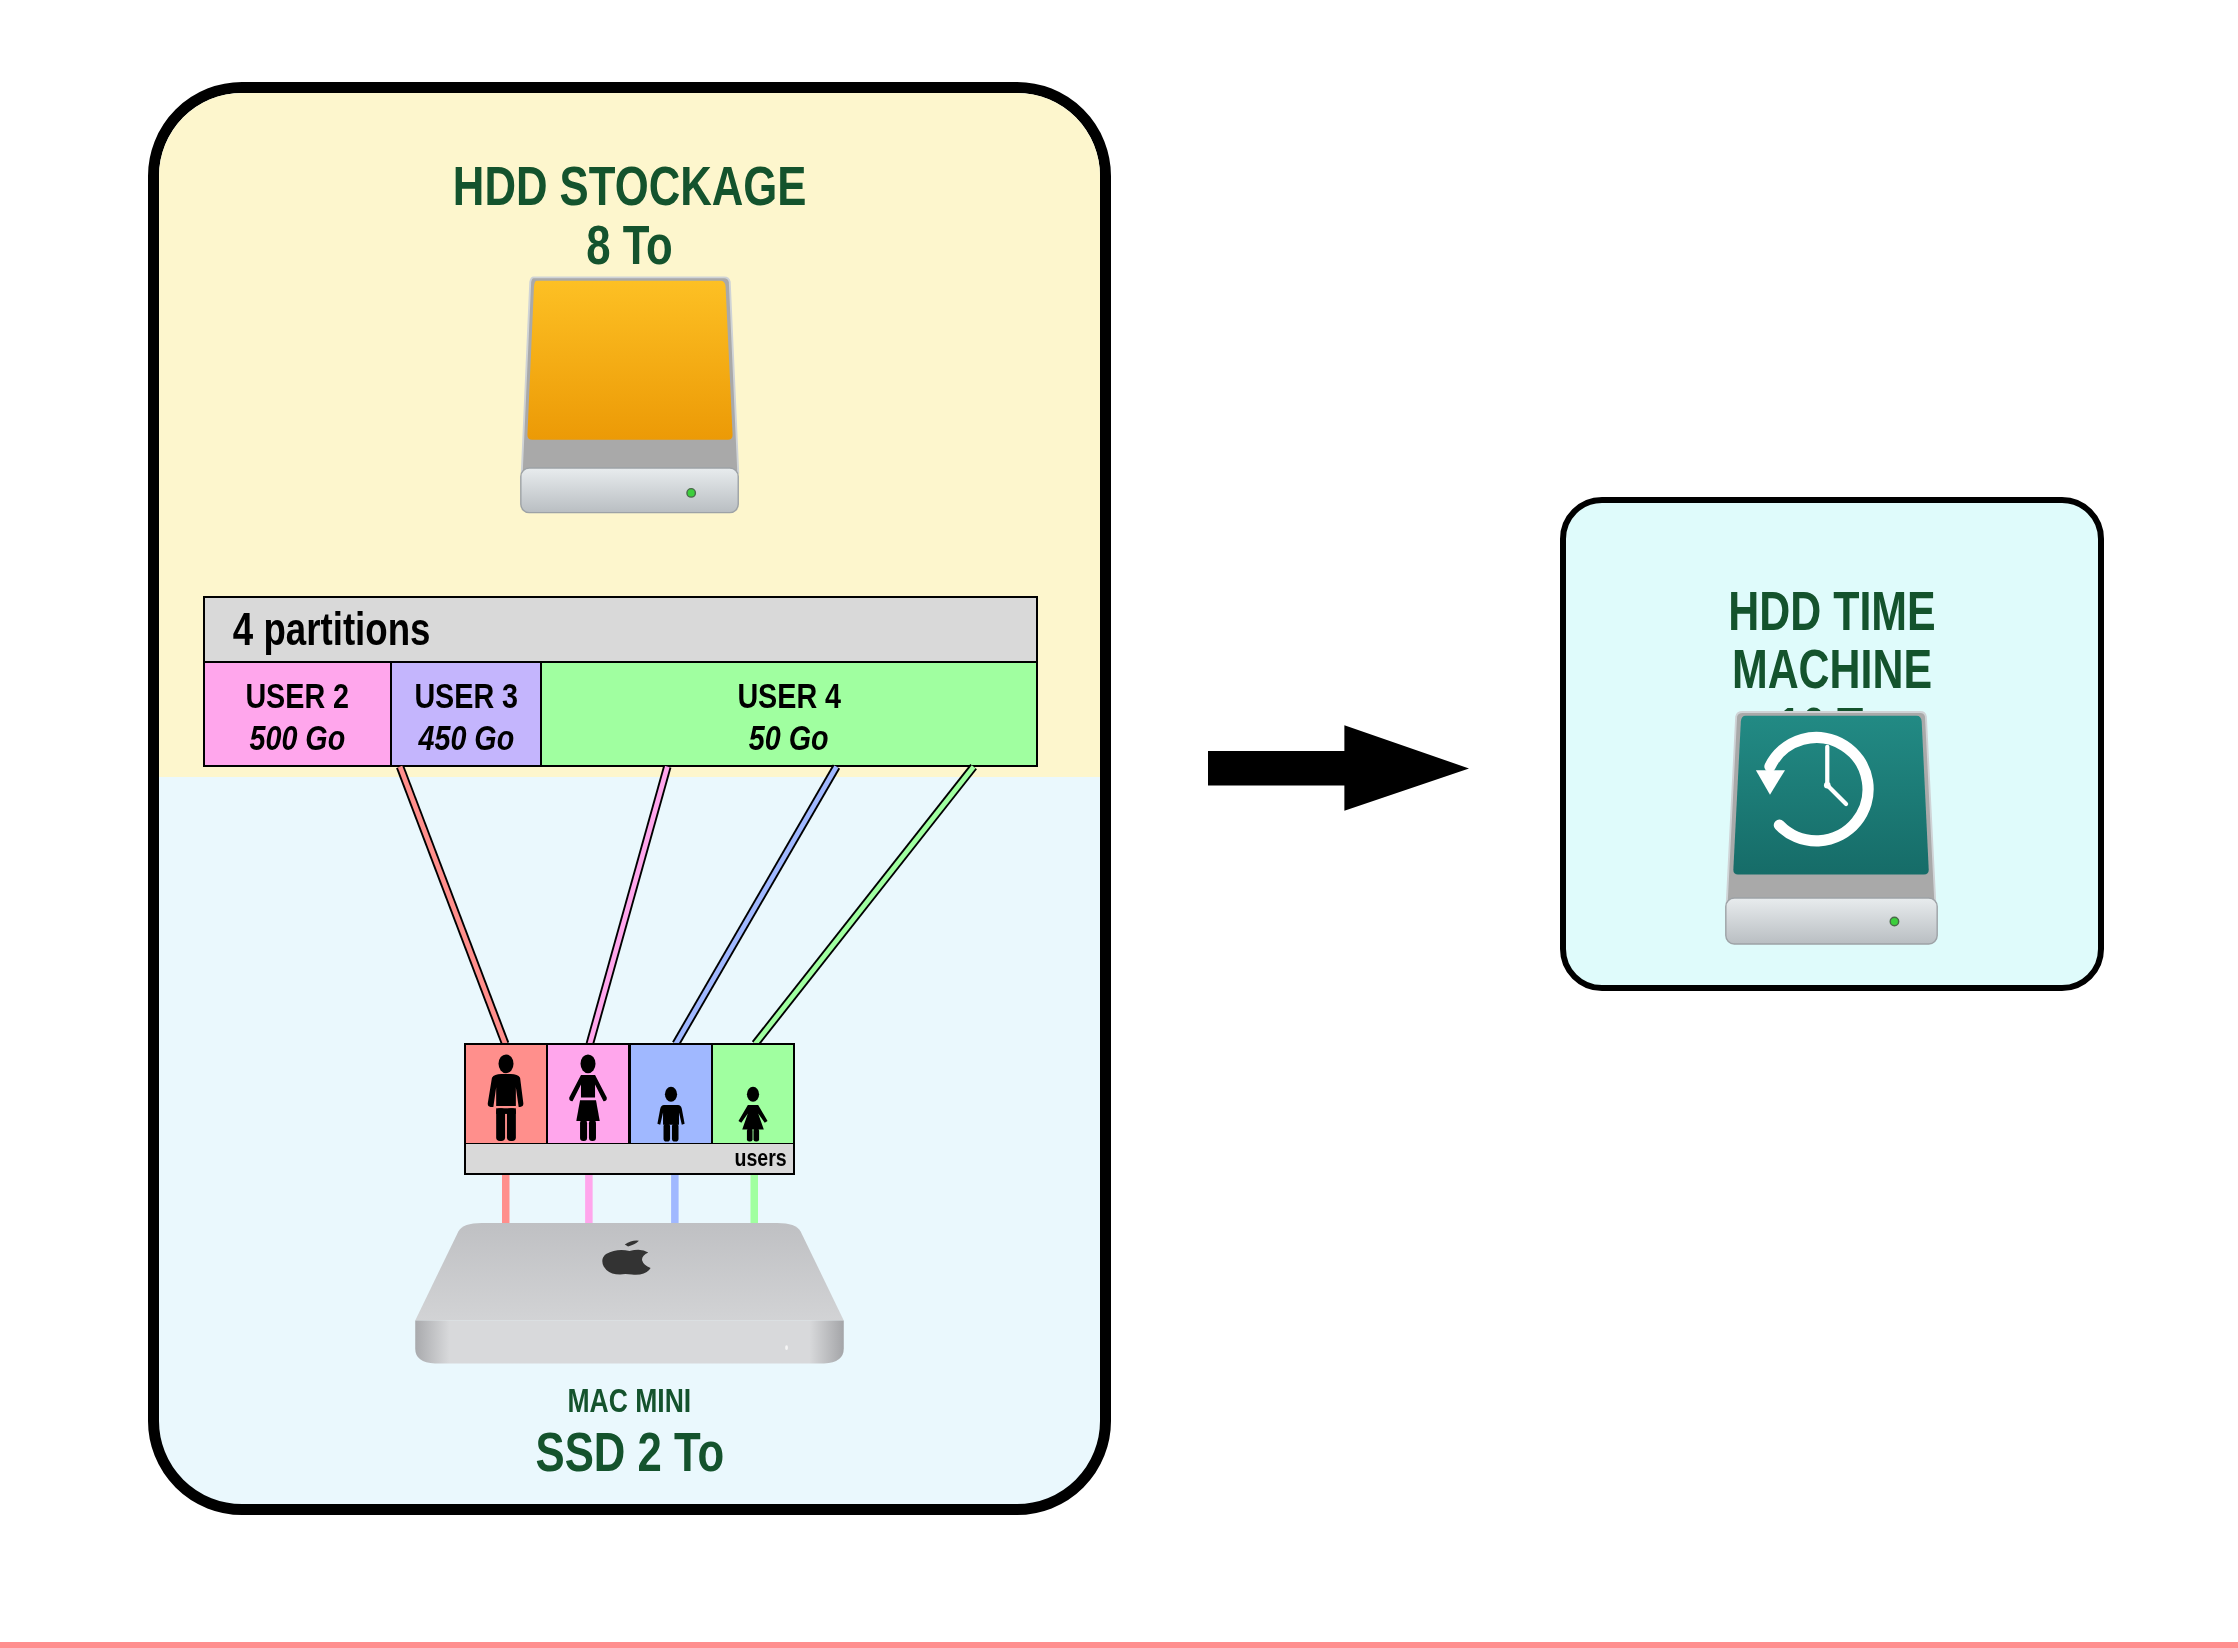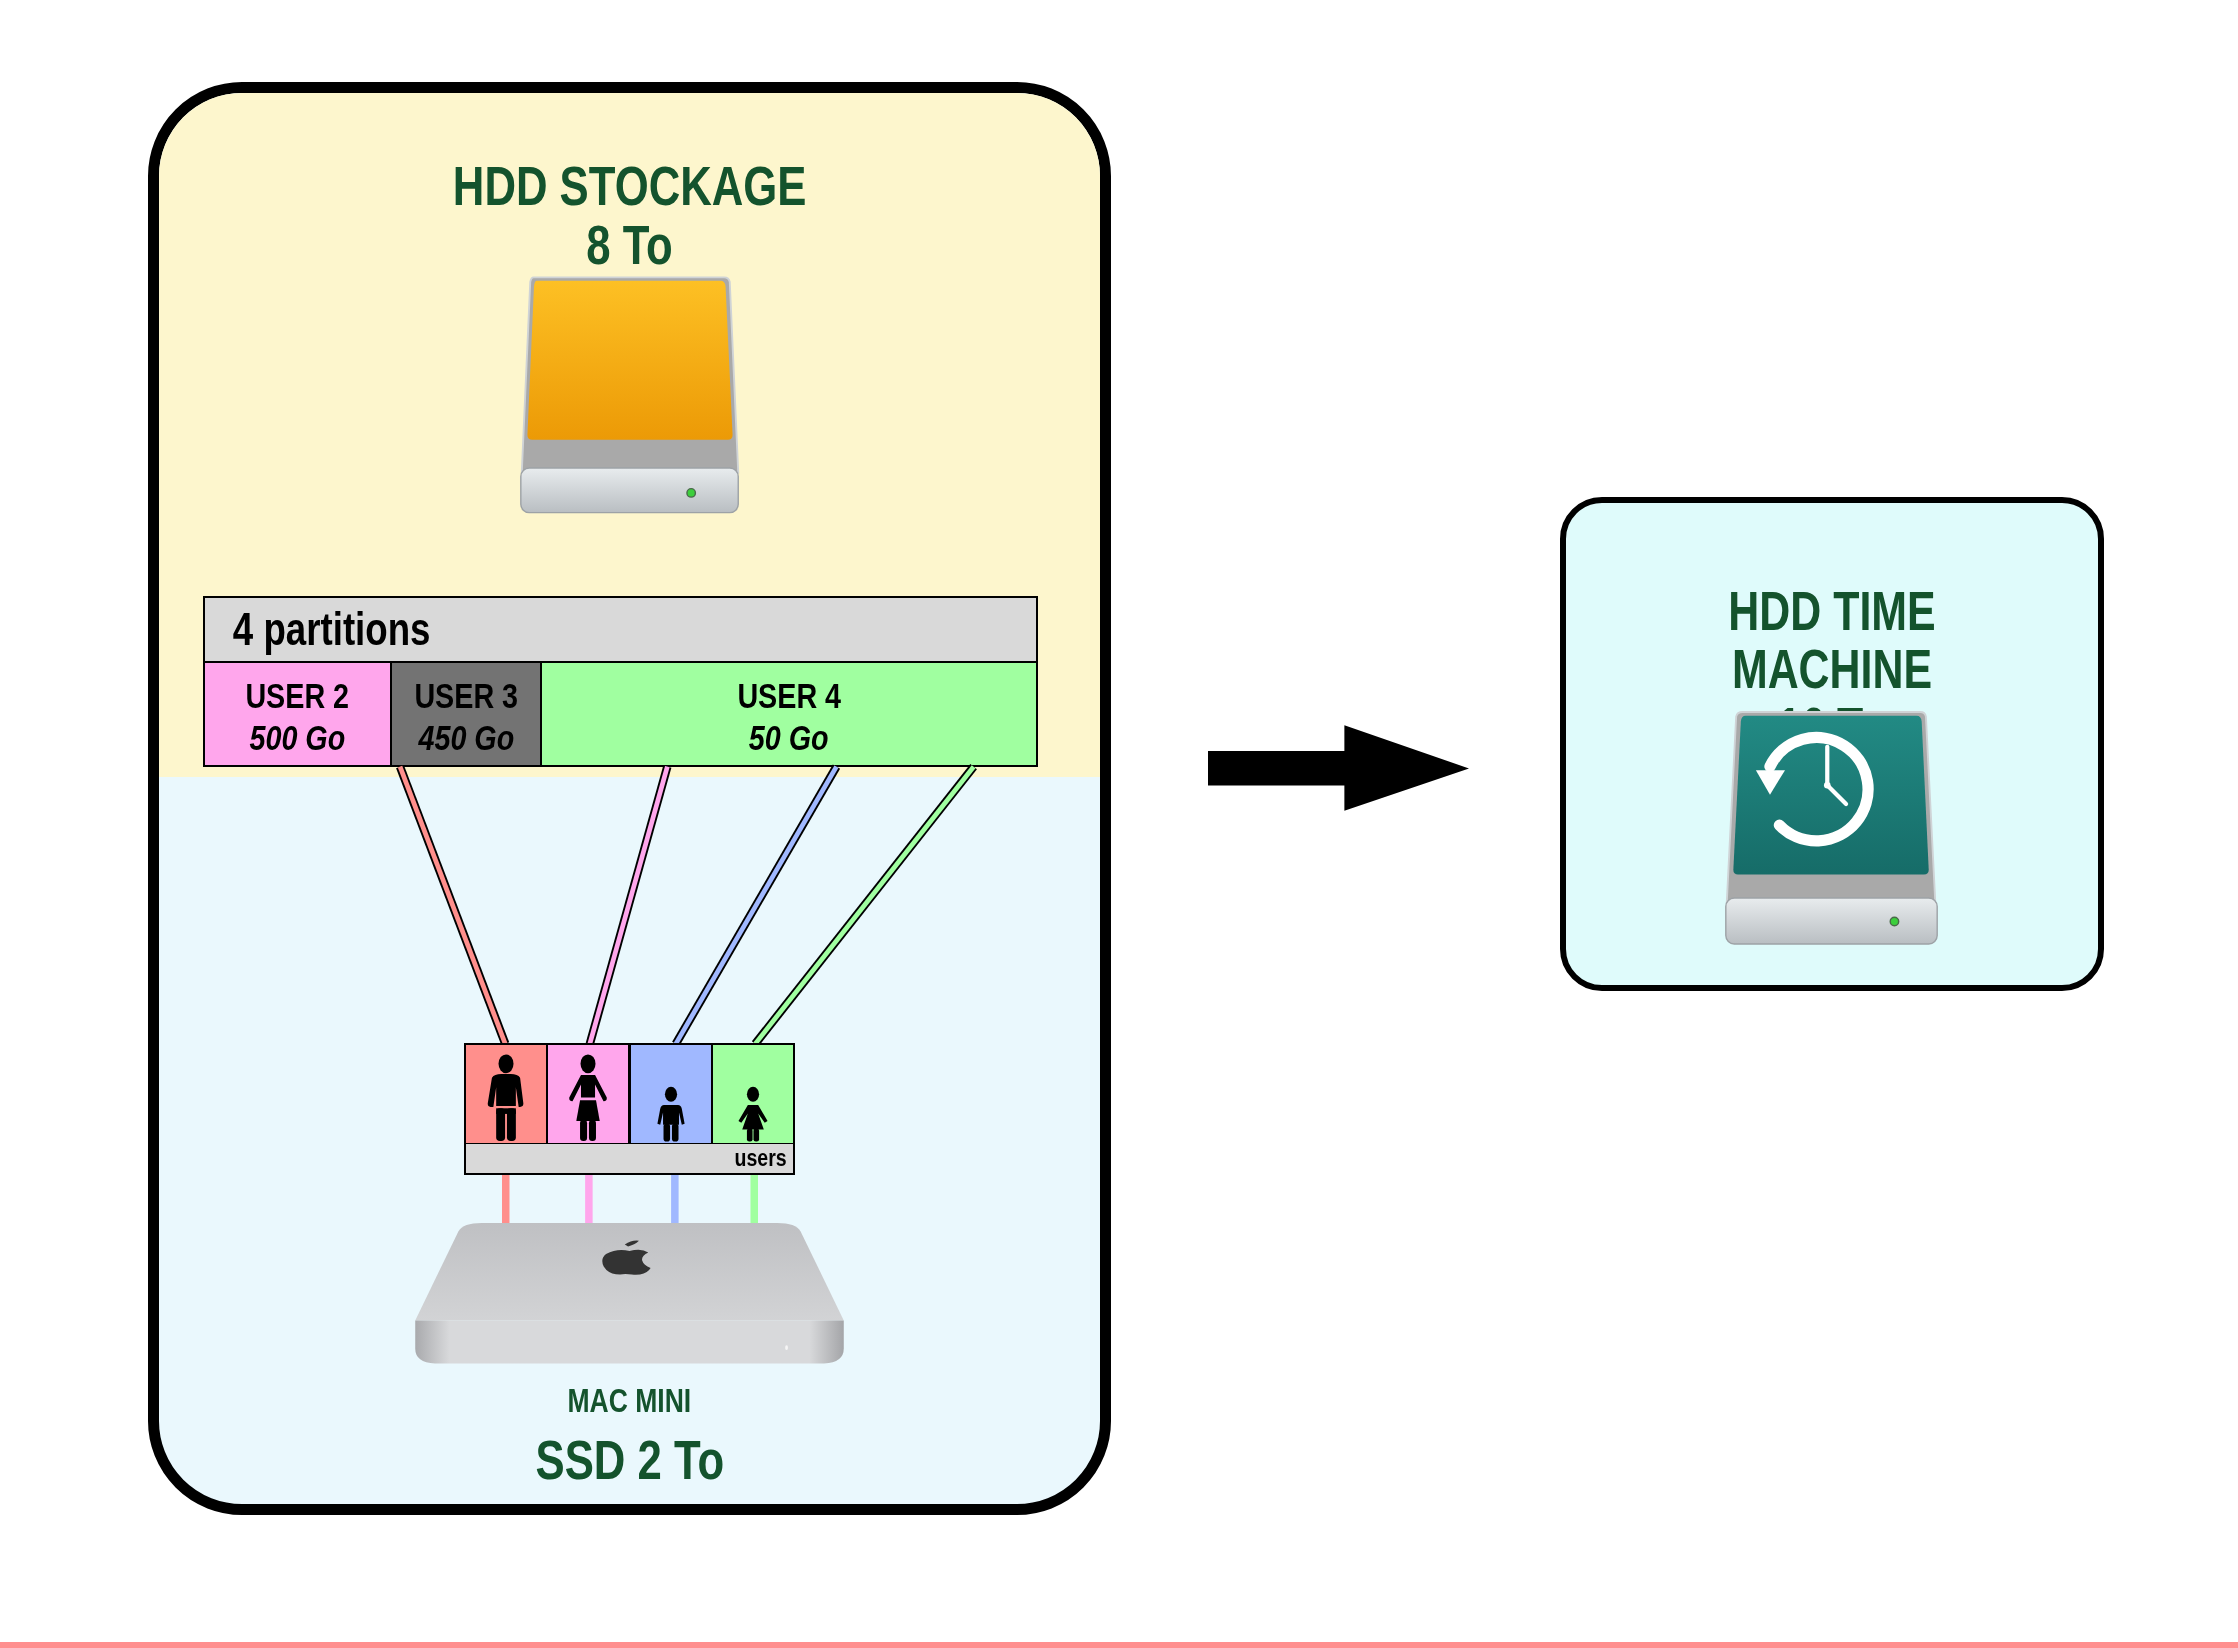--- a/index.html
+++ b/index.html
@@ -22,21 +22,21 @@
   .part .pname { display:block; font-size:35px; line-height:35px; margin-top:15px; }
   .part .psize { display:block; font-size:35px; line-height:35px; margin-top:6.6px; font-style:italic; }
   .part span span { display:inline-block; transform:scaleX(0.82); }
   #users-box { left:464px; top:1043px; width:331px; height:132px; border:2.8px solid #000; box-sizing:border-box; background:#000; }
   #users-icons { position:absolute; left:0; top:0; width:100%; height:98px; display:flex; gap:2.3px; }
   .ucell { flex:1; height:100%; position:relative; }
   #users-label { position:absolute; left:0; bottom:0; width:100%; height:29px; background:#d9d9d9; text-align:right;
                  font-weight:bold; font-size:24.4px; line-height:27px; }
   #users-label span { display:inline-block; transform:scaleX(0.8); }
   #macmini-label { top:1381px; font-size:34px; line-height:38px; }
-  #ssd-label { top:1421px; font-size:56px; line-height:61px;margin-top:8px; }
+  #ssd-label { top:1421px; font-size:56px; line-height:61px; }
   #tm-panel { left:1560px; top:497px; width:544px; height:494px; border:6.6px solid #000; border-radius:42px; box-sizing:border-box; background:#dffbfb; }
   #tm-title { top:79px; font-size:55px; line-height:58px; }
   #bottom-line { left:0; top:1642px; width:2239px; height:6.6px; background:#ff8f8f; }
 </style>
 </head>
 <body>
 
 <div id="main-panel" class="abs">
   <div id="main-top"></div>
   <div id="hdd-title" class="title">
@@ -64,21 +64,21 @@
 
 <div id="partitions" class="abs">
   <div id="part-header">
     <span>4 partitions</span>
   </div>
   <div id="part-row">
     <div class="part" style="width:187px;background:#ffa6ec">
       <span class="pname"><span>USER 2</span></span>
       <span class="psize"><span>500 Go</span></span>
     </div>
-    <div class="part" style="width:150px;background:#737373">
+    <div class="part" style="width:150px;background:#c4b5fd">
       <span class="pname"><span>USER 3</span></span>
       <span class="psize"><span>450 Go</span></span>
     </div>
     <div class="part" style="flex:1;background:#a0ffa0">
       <span class="pname"><span>USER 4</span></span>
       <span class="psize"><span>50 Go</span></span>
     </div>
   </div>
 </div>
 

